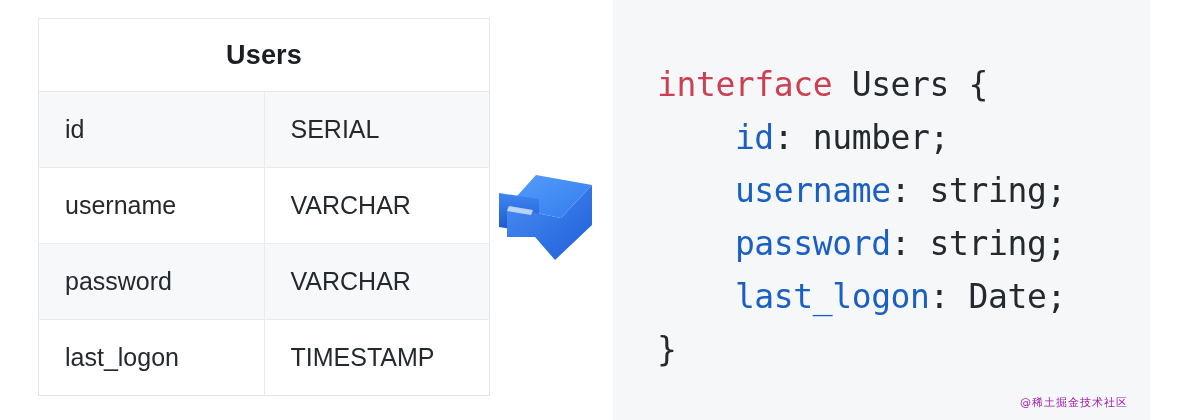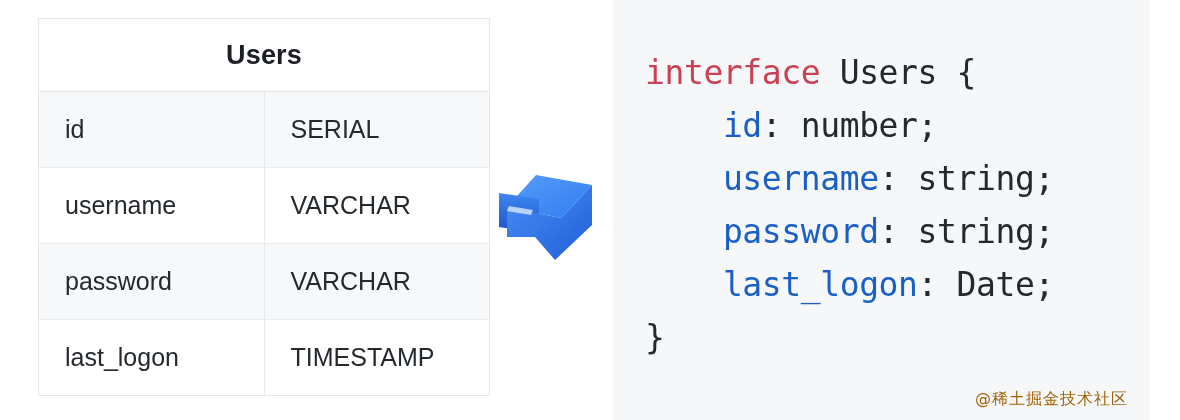--- a/index.html
+++ b/index.html
@@ -87,40 +87,40 @@
     top: 0px;
     width: 537px;
     height: 420px;
     background: #f6f7f9;
     overflow: hidden;
   }
   .code-block {
     position: absolute;
     left: 32px;
     top: 46px;
-    margin: 0;
+    margin: 12px;
     font-family: "DejaVu Sans Mono", "Liberation Mono", monospace;
     font-size: 33px;
     line-height: 53px;
     color: #24292e;
     white-space: pre;
     letter-spacing: -0.4px;
   }
   .tok-kw   { color: #cb4154; }
   .tok-name { color: #24292e; }
   .tok-prop { color: #1a5fc4; }
   .tok-type { color: #24292e; }
   .tok-punc { color: #24292e; }
 
   .watermark {
     position: absolute;
     right: 22px;
     bottom: 10px;
-    font-size: 16px;
-    color: #a16207;
+    font-size: 11px;
+    color: #a21caf;
     font-family: "DejaVu Sans", sans-serif;
     white-space: nowrap;
     letter-spacing: 1px;
   }
 </style>
 </head>
 <body>
 
 <div id="stage">
 

